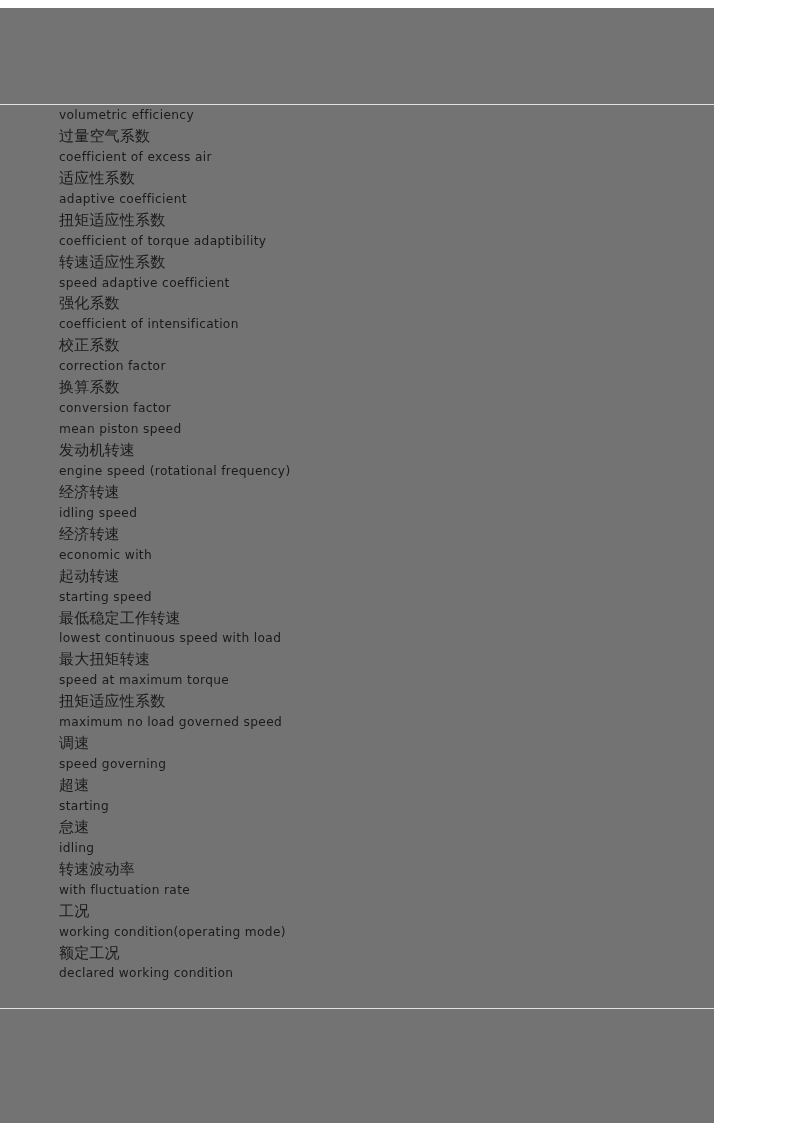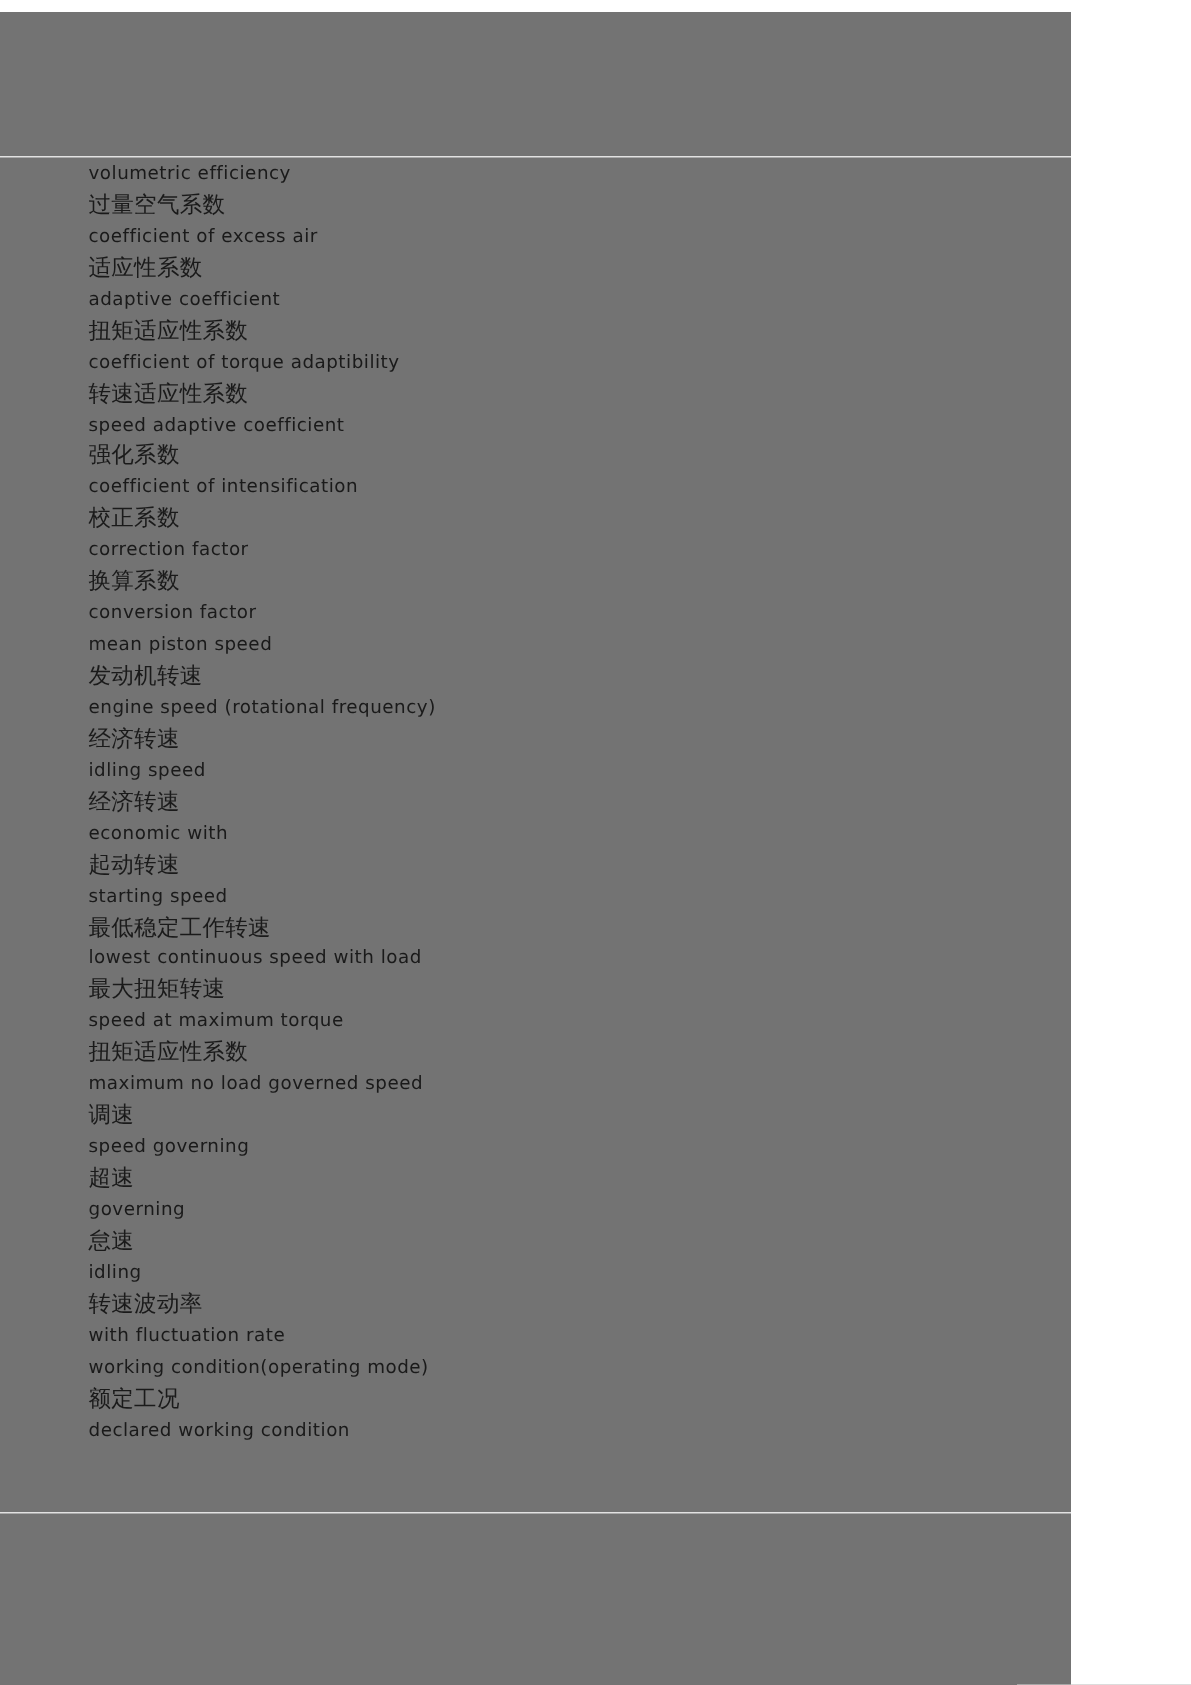--- a/index.html
+++ b/index.html
@@ -115,25 +115,26 @@
         <li class="term-line en">starting speed</li>
         <li class="term-line zh">最低稳定工作转速</li>
         <li class="term-line en">lowest continuous speed with load</li>
         <li class="term-line zh">最大扭矩转速</li>
         <li class="term-line en">speed at maximum torque</li>
         <li class="term-line zh">扭矩适应性系数</li>
         <li class="term-line en">maximum no load governed speed</li>
         <li class="term-line zh">调速</li>
         <li class="term-line en">speed governing</li>
         <li class="term-line zh">超速</li>
-        <li class="term-line en">governing</li>
+        <li class="term-line en">starting</li>
         <li class="term-line zh">怠速</li>
         <li class="term-line en">idling</li>
         <li class="term-line zh">转速波动率</li>
         <li class="term-line en">with fluctuation rate</li>
+        <li class="term-line zh">工况</li>
         <li class="term-line en">working condition(operating mode)</li>
         <li class="term-line zh">额定工况</li>
         <li class="term-line en">declared working condition</li>
       </ul>
   </div>
 
   <div class="rule rule-bottom"></div>
 
 </div>
 

